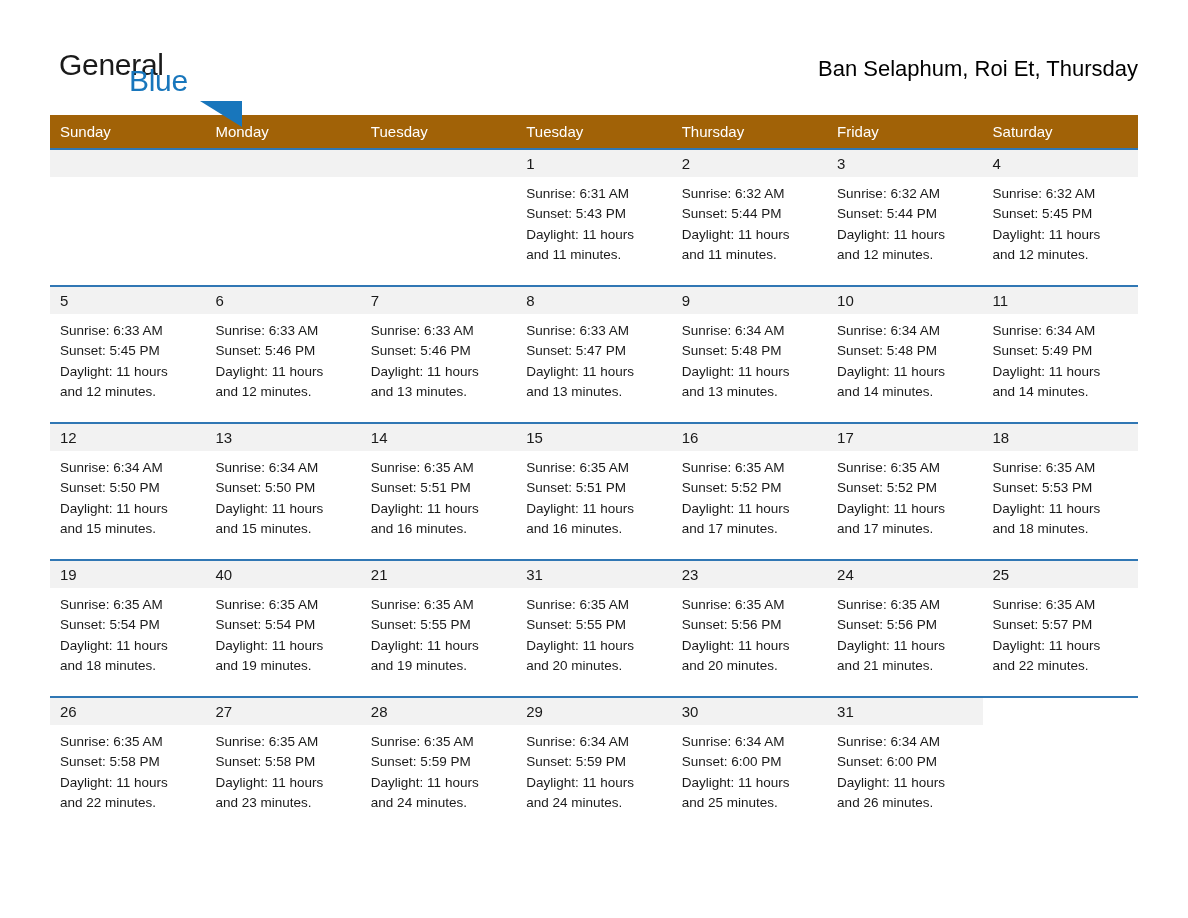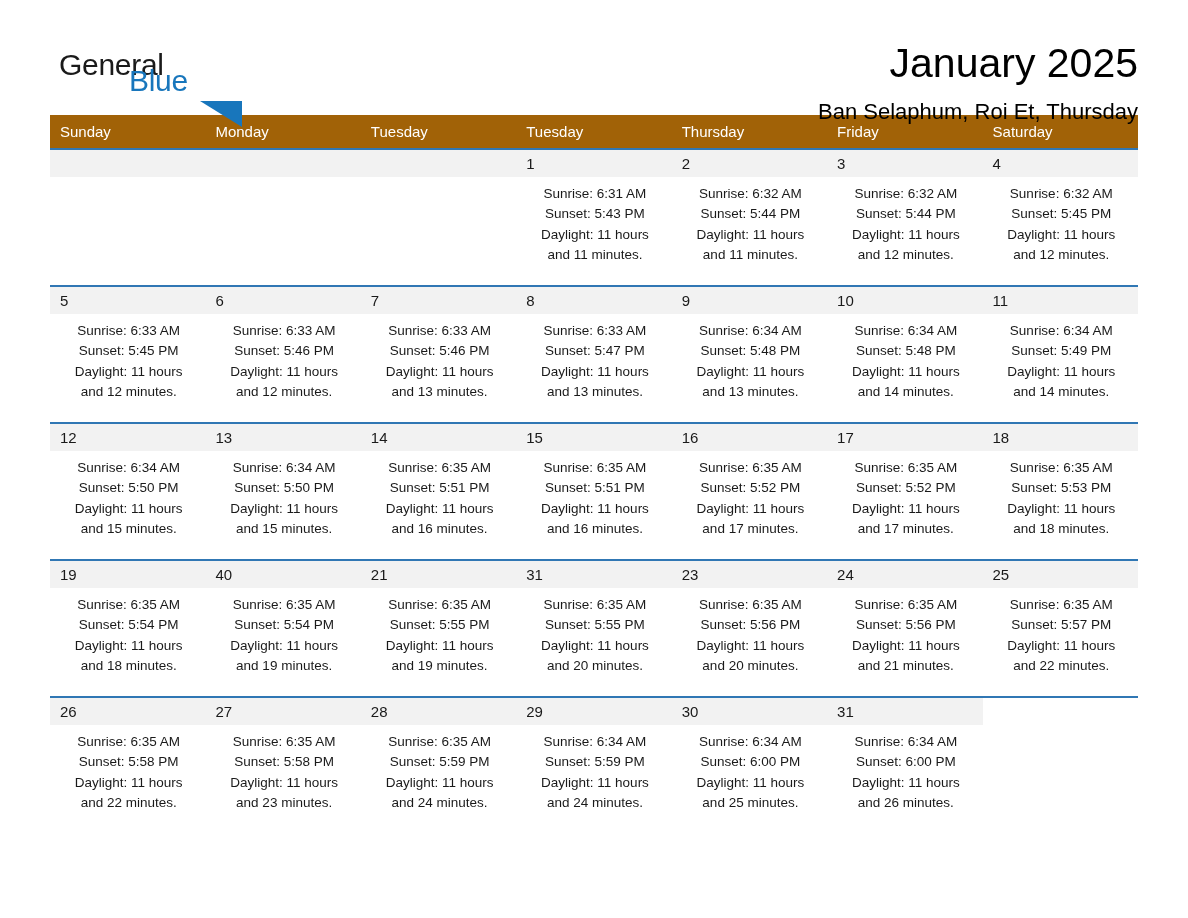--- a/index.html
+++ b/index.html
@@ -128,41 +128,39 @@
     line-height: 22px;
     color: #1a1a1a;
   }
   .cell.empty .daynum-band { background: #f2f2f2; }
   .cell.blank .daynum-band { background: #ffffff; }
   .info {
     padding: 7px 8px 0 10px;
     font-size: 13.5px;
     line-height: 20.3px;
     color: #1a1a1a;
-    text-align: center;
   }
   .info div { white-space: nowrap; }
 </style>
 </head>
 <body>
 
 <div class="page">
 
   <div class="header">
 
     <div class="brand">
       <span class="brand-general">General</span>
       <span class="brand-blue">Blue</span>
       <svg class="brand-triangle" viewBox="0 0 42 26" preserveAspectRatio="none" aria-hidden="true">
         <polygon points="0,0 42,0 0,26" transform="scale(-1,1) translate(-42,0)" fill="#1876bc"></polygon>
       </svg>
     </div>
 
     <div class="title-block">
-      <div class="title-main">January 2025</div>
       <div class="title-sub">Ban Selaphum, Roi Et, Thursday</div>
     </div>
 
   </div>
 
   <table class="calendar">
     <colgroup>
       <col>
         <col>
         <col>

